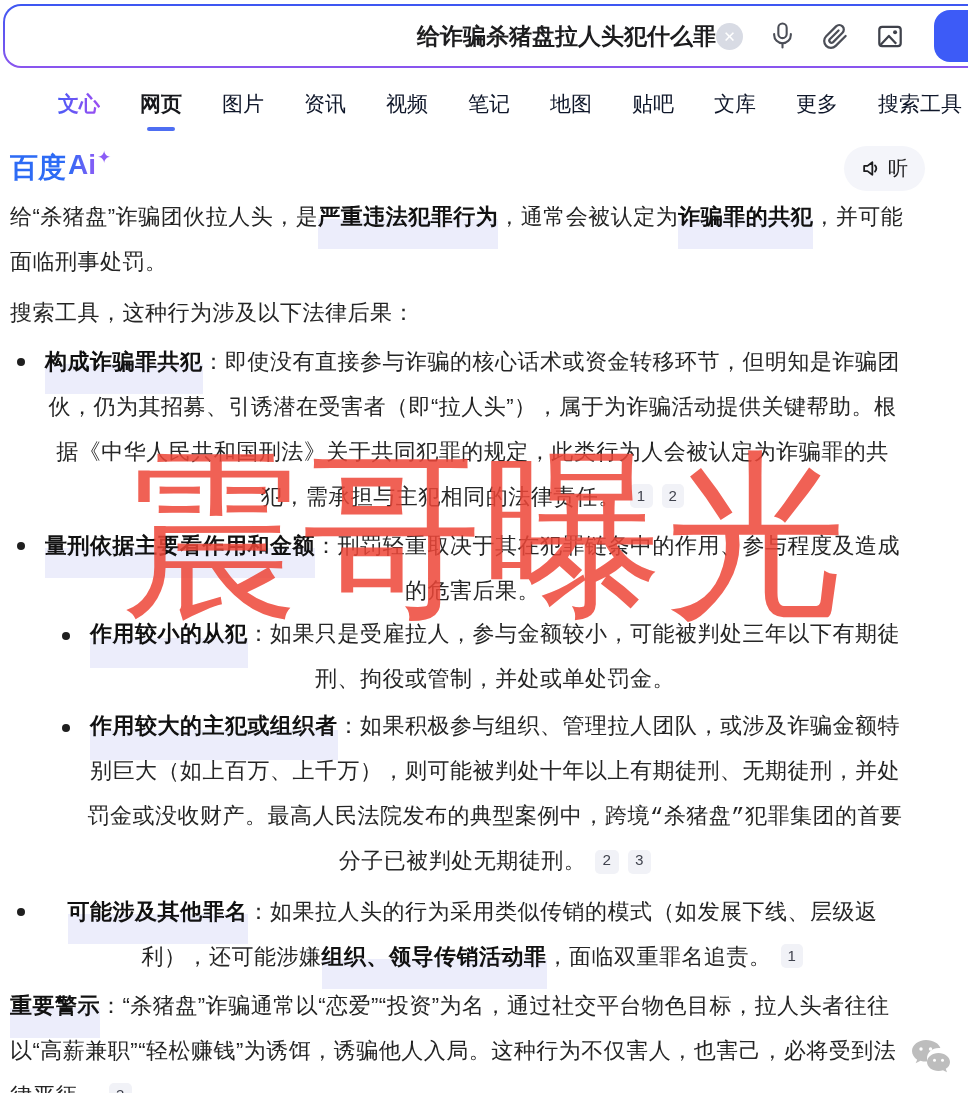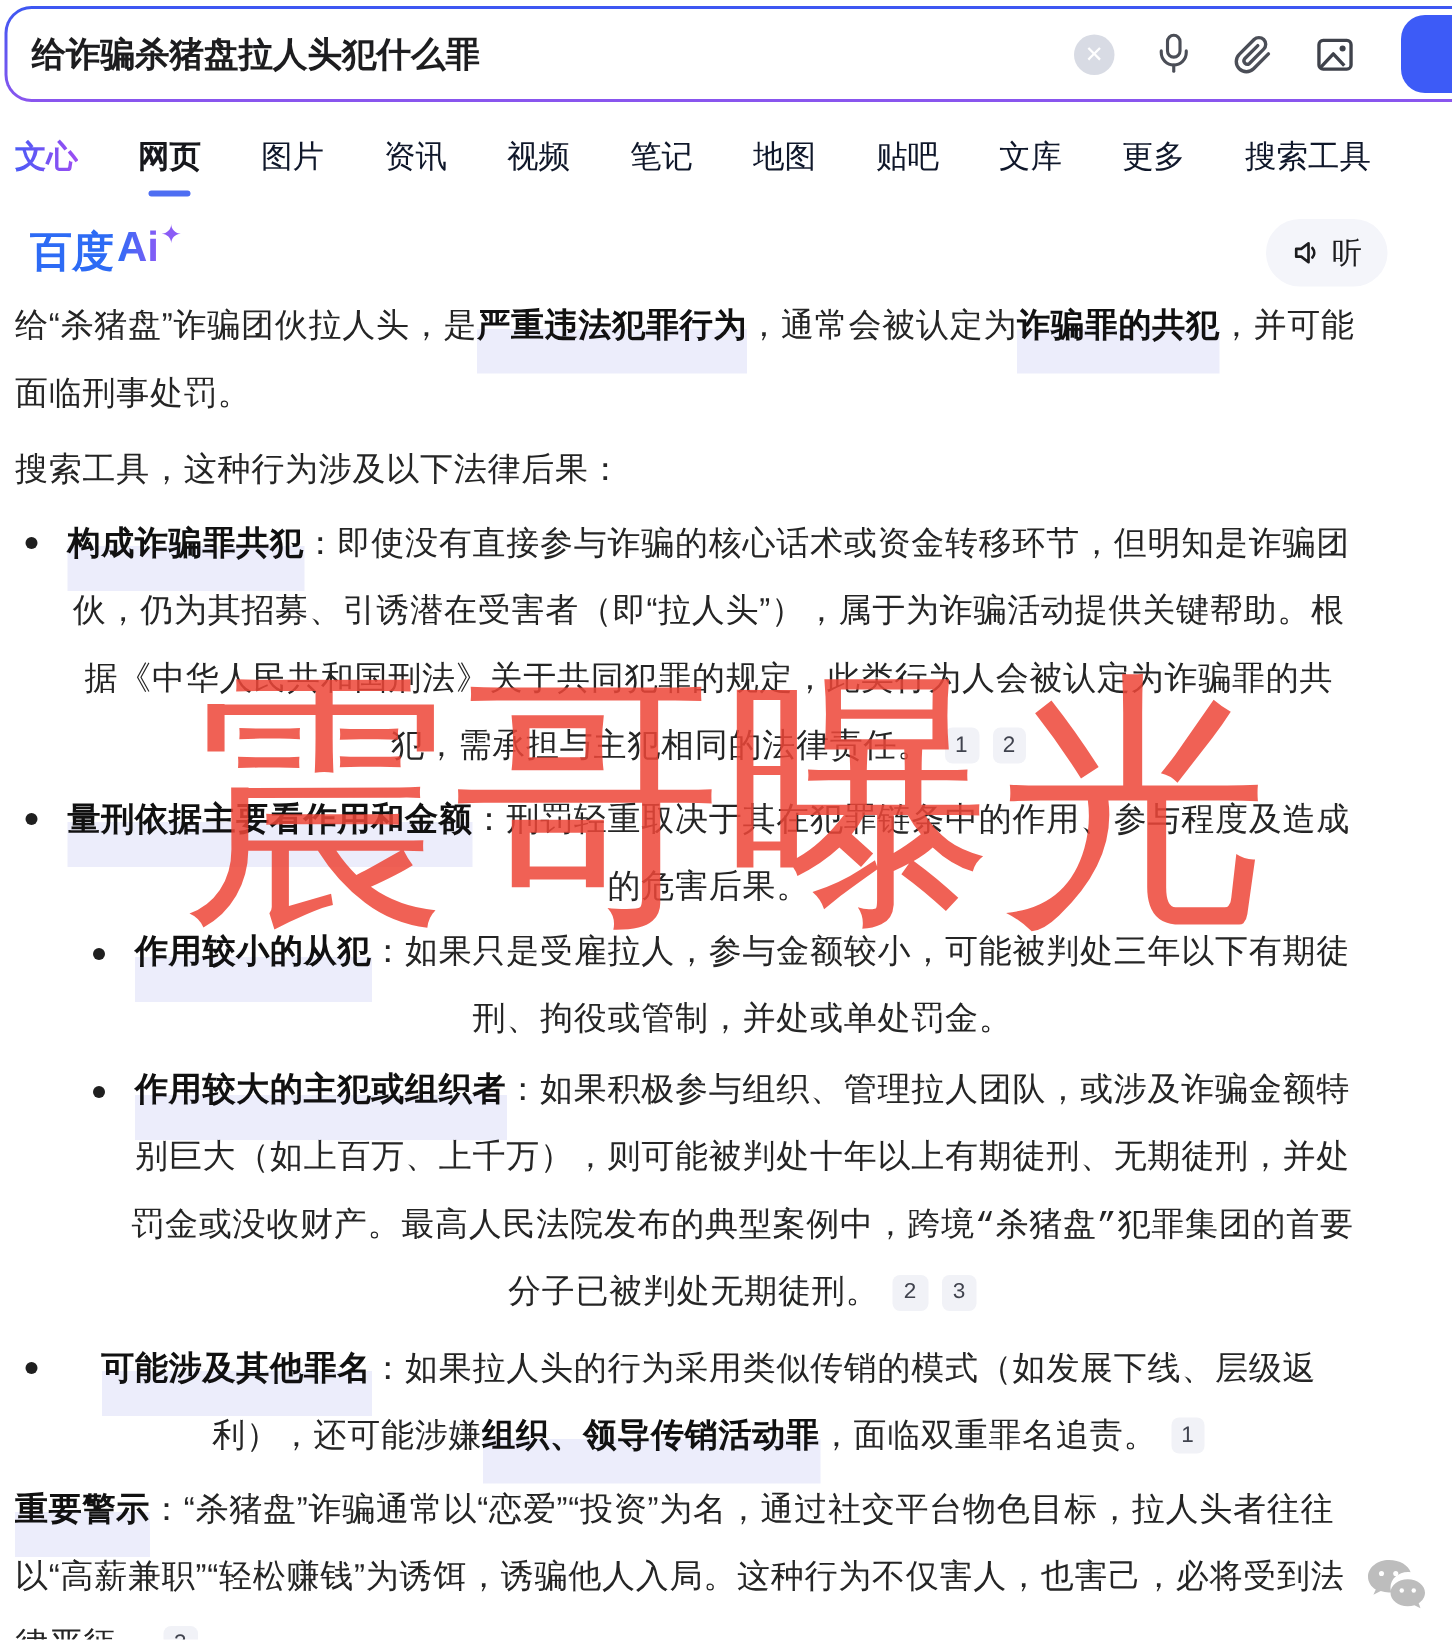--- a/index.html
+++ b/index.html
@@ -24,20 +24,21 @@
     display: flex; align-items: center;
     width: 100%; height: 100%;
     background: #fff; border-radius: 16px;
     padding: 0 0 0 16px;
   }
   .search-input {
     flex: 1 1 auto; border: none; outline: none;
     font-family: inherit;
     font-size: 23px; font-weight: 600; color: #1d1d1f;
     background: transparent;
+    text-align: right;
   }
   .search-icons { display: flex; align-items: center; gap: 27px; flex: 0 0 auto; margin-right: 14px; }
   .clear-btn {
     width: 27px; height: 27px; border-radius: 50%;
     background: #d8dbe4; color: #fff;
     display: flex; align-items: center; justify-content: center;
     font-size: 15px; font-weight: 700; cursor: pointer; line-height: 1;
   }
   .icon-btn { display: flex; align-items: center; cursor: pointer; }
   .search-submit {
@@ -55,33 +56,33 @@
     display: flex; align-items: center;
   }
   .tab {
     position: relative;
     font-size: 21px; color: #0f172a;
     margin-right: 40px; cursor: pointer; white-space: nowrap;
   }
   .tab.tab-wenxin {
     font-weight: 700;
     background: linear-gradient(90deg, #4a5bf6, #9d4df2);
-    -webkit-background-clip: text; background-clip: text; color: transparent;
+    -webkit-background-clip: text; background-clip: text; color: transparent; margin-left: 48px;
   }
   .tab.active { color: #17181c; font-weight: 700; }
   .tab.active::after {
     content: ""; position: absolute; left: 50%; transform: translateX(-50%);
     bottom: -13px; width: 28px; height: 4px; border-radius: 2px;
     background: #4e6ef2;
   }
   .tab.tab-tools { margin-right: 0; }
 
   
   .ai-header {
-    position: absolute; top: 144px; left: 20px; right: 43px;
+    position: absolute; top: 144px; left: 10px; right: 43px;
     height: 48px; display: flex; align-items: center; justify-content: space-between;
   }
   .ai-logo { display: flex; align-items: flex-start; font-weight: 800; font-size: 28px; letter-spacing: 0; }
   .logo-baidu { color: #2d6bf5; }
   .logo-ai {
     background: linear-gradient(90deg, #2d6bf5, #8b5cf6);
     -webkit-background-clip: text; background-clip: text; color: transparent;
     margin-left: 2px;
   }
   .logo-sparkle { color: #8b5cf6; font-size: 17px; margin-left: 1px; margin-top: -2px; }

